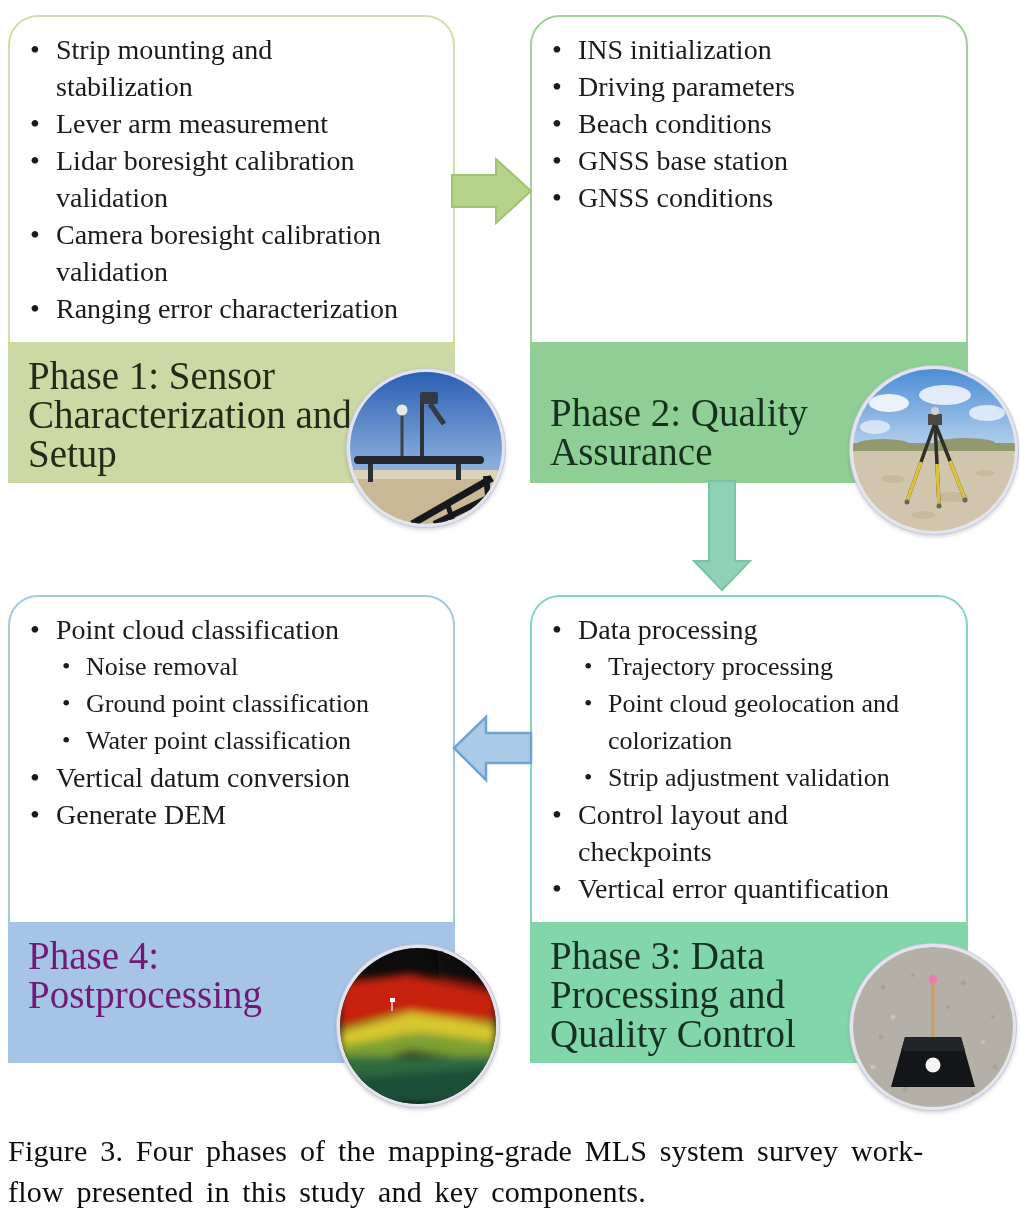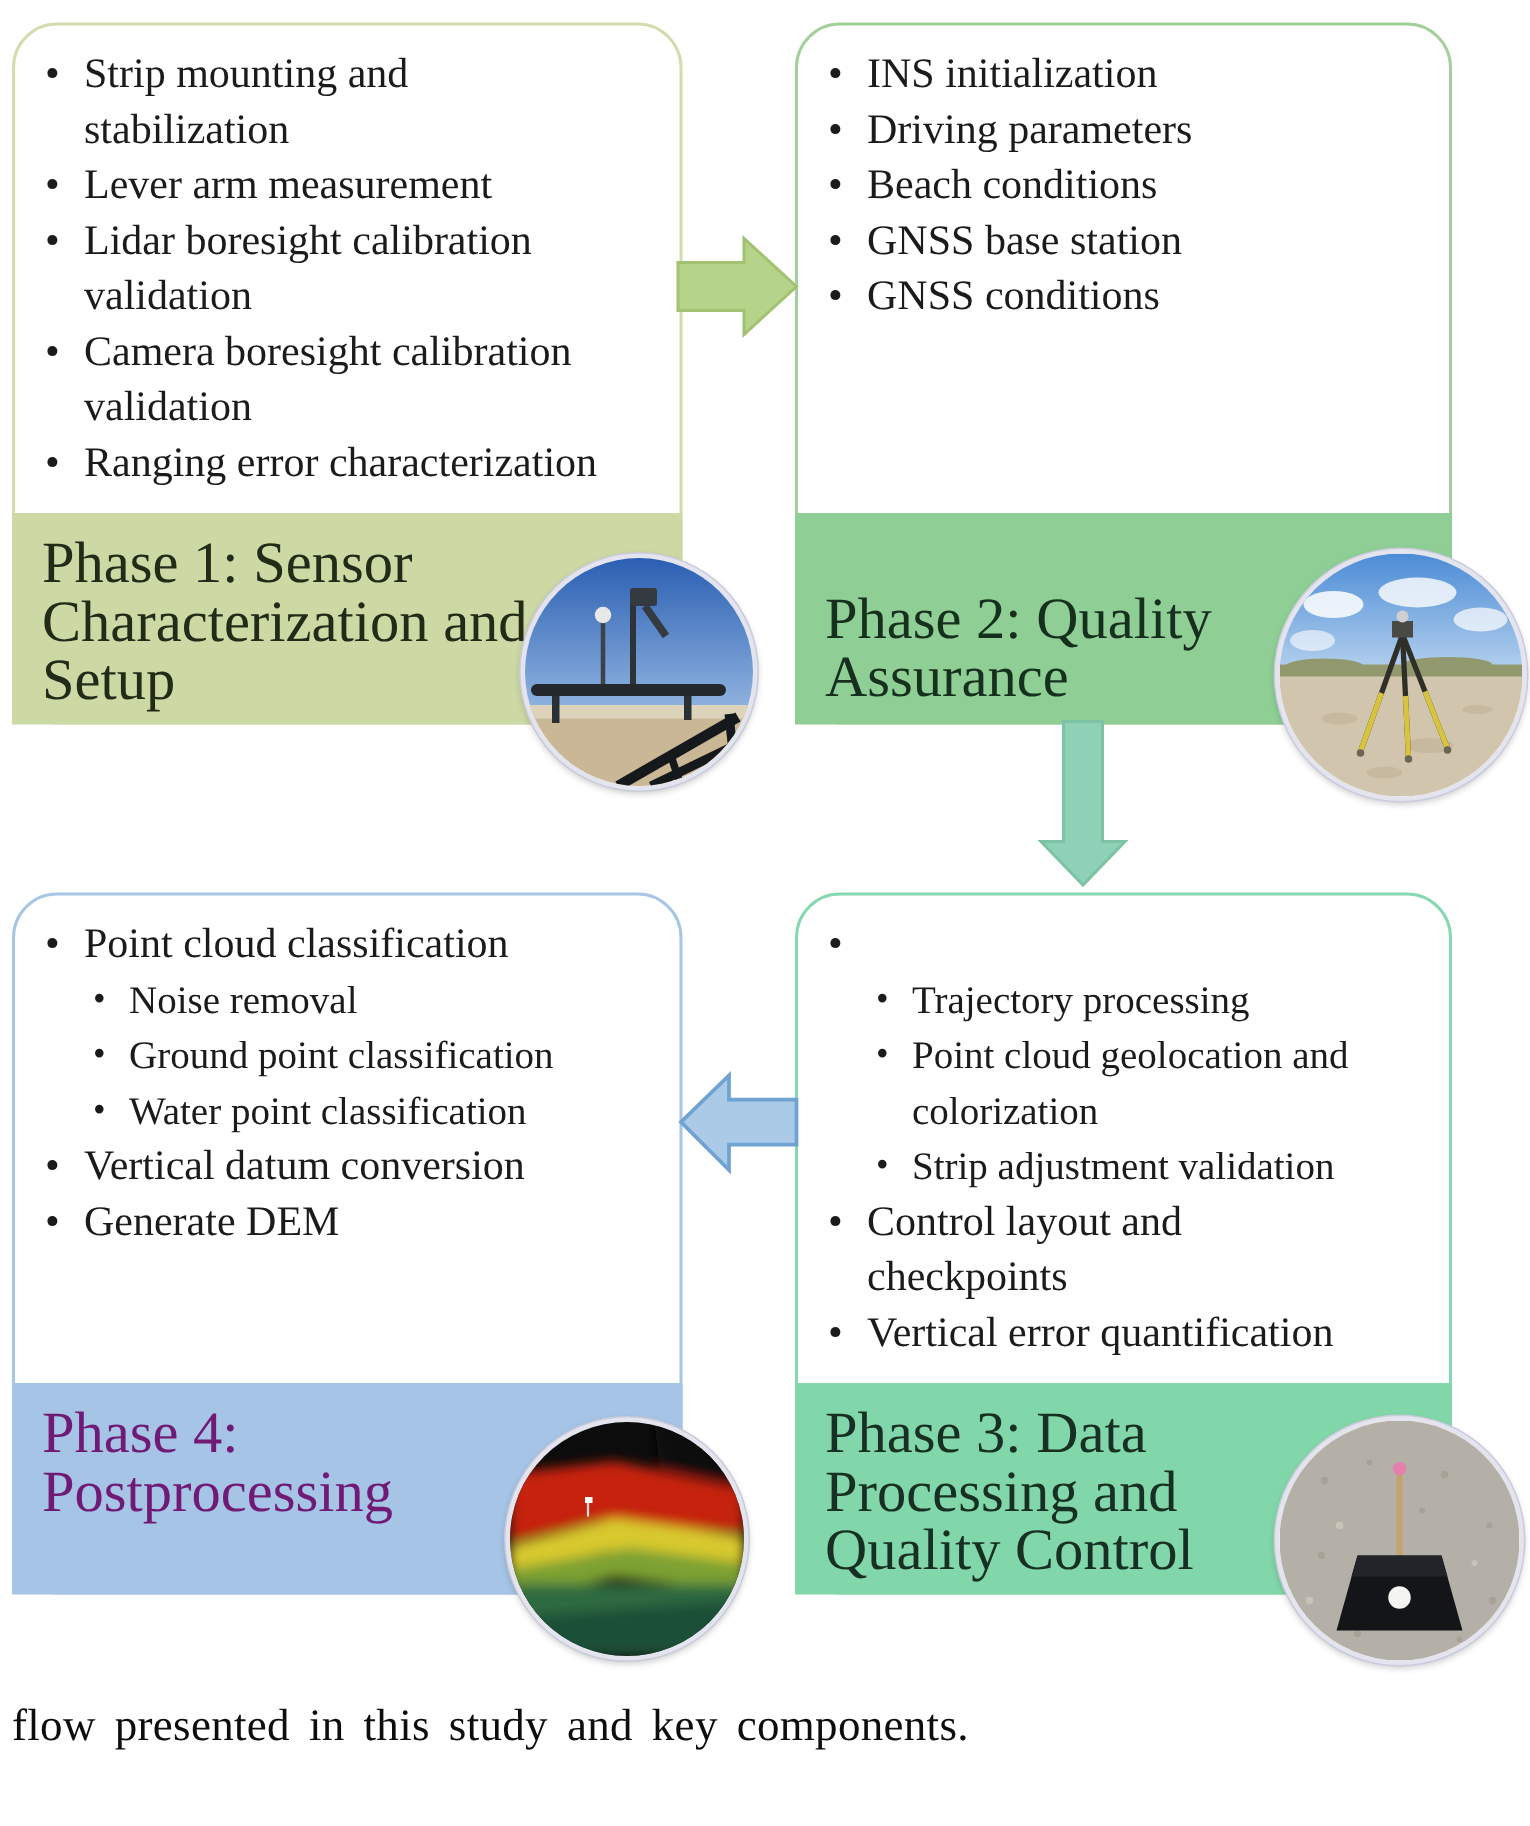--- a/index.html
+++ b/index.html
@@ -110,20 +110,21 @@
       <div class="phase-label lbl2">Phase 2: Quality
 Assurance</div>
     </div>
   </div>
 
   <div class="box" style="left:530px;top:595px;width:438px;height:468px;">
     <div class="frame f3"></div>
     <ul class="bullets">
       <li>
           <span class="dot">•</span>
+          <span class="txt">Data processing</span>
         </li>
       <li class="sub">
           <span class="dot">•</span>
           <span class="txt">Trajectory processing</span>
         </li>
       <li class="sub">
           <span class="dot">•</span>
           <span class="txt">Point cloud geolocation and
 colorization</span>
         </li>
@@ -293,16 +294,17 @@
         <path d="M0,98 L80,84 L156,94 L156,112 L70,104 L0,118 Z" fill="#7da133"></path>
         <rect x="0" y="108" width="156" height="48" fill="#2e6b40"></rect>
         <path d="M0,130 L156,118 L156,156 L0,156 Z" fill="#1f5038"></path>
       </g>
       <rect x="50" y="50" width="5" height="4" fill="#ffffff"></rect>
       <line x1="52" y1="54" x2="52" y2="63" stroke="#dddddd" stroke-width="1.5"></line>
     </svg>
   </div>
 
   <div class="caption">
+    <div>Figure 3.  Four phases of the mapping-grade MLS system survey work-</div>
     <div>flow presented in this study and key components.</div>
   </div>
 
 </div>
 
 </body></html>

